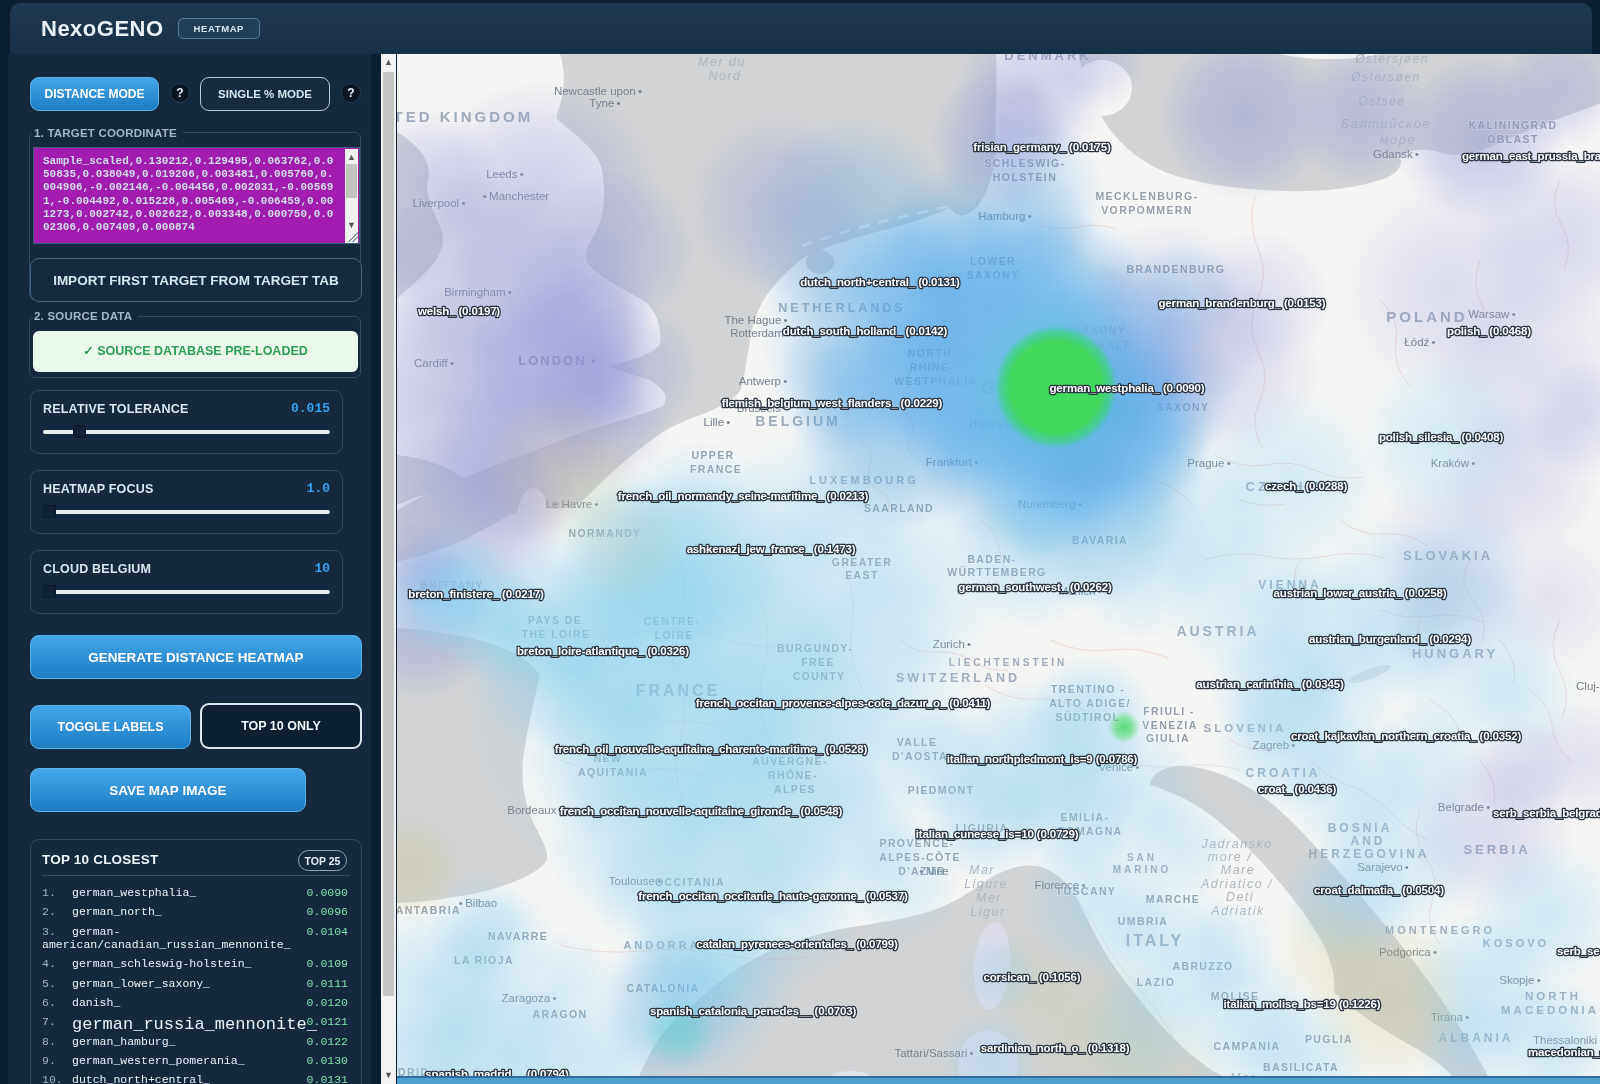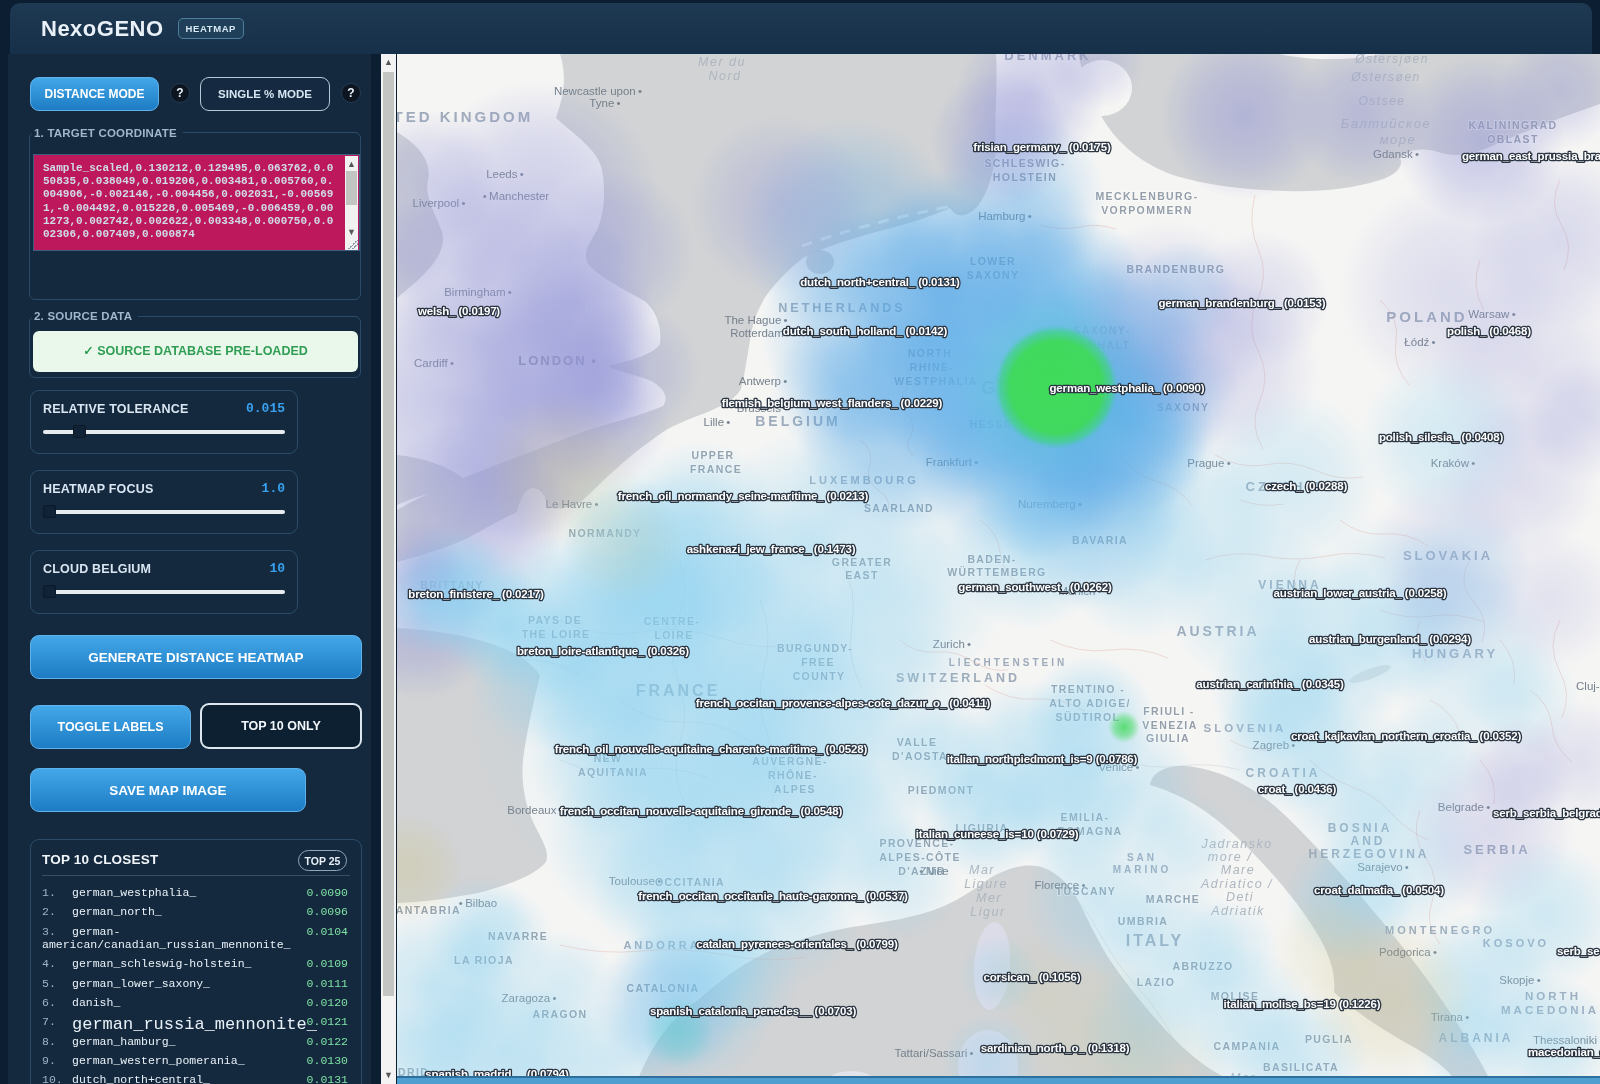--- a/index.html
+++ b/index.html
@@ -1,24 +1,24 @@
 <!DOCTYPE html>
 <html><head><meta charset="utf-8"><style>
 *{margin:0;padding:0;box-sizing:border-box}
 html,body{width:1600px;height:1084px;overflow:hidden;background:#0c1e31;font-family:"Liberation Sans",sans-serif}
 #header{position:absolute;left:10px;top:3px;width:1582px;height:51px;background:linear-gradient(180deg,#1e3952,#17304a);border-radius:10px 10px 0 0;display:flex;align-items:center}
 #title{color:#e9f0f7;font-size:22px;font-weight:bold;margin-left:31px;letter-spacing:0.5px}
-#badge{margin-left:14px;color:#d8e8f4;font-size:9.5px;font-weight:bold;letter-spacing:0.6px;border:1px solid #4e7e9e;background:#1f4058;border-radius:5px;padding:4px 7px}
+#badge{margin-left:14px;color:#d8e8f4;font-size:9.5px;font-weight:bold;letter-spacing:0.6px;border:1px solid #4e7e9e;background:#1f4058;border-radius:5px;padding:4px 15px}
 #sidebar{position:absolute;left:8px;top:54px;width:363px;height:1030px;background:#15293e;overflow:hidden}
 .btn-blue{background:linear-gradient(180deg,#43a7e8,#1d7cc4);border:1px solid #5fb3ec;border-radius:9px;color:#fff;font-weight:bold;text-align:center;position:absolute}
 .qmark{position:absolute;width:20px;height:20px;border-radius:50%;background:#0c1520;border:1px solid #233c54;color:#eef4fa;font-weight:bold;font-size:12px;text-align:center;line-height:19px}
 .ghostbtn{position:absolute;background:#152a40;border:1px solid #6f8da6;border-radius:9px;color:#d5e5f2;font-weight:bold;text-align:center}
 .flabel{position:absolute;color:#9fb6cc;font-weight:bold;font-size:11.5px;letter-spacing:0.2px}
 fieldset{position:absolute;border:1px solid #2a4c68;border-radius:6px}
-.card{position:absolute;left:22px;width:268px;border:1px solid #2a4c68;border-radius:9px;background:#15293e}
+.card{position:absolute;left:22px;width:313px;border:1px solid #2a4c68;border-radius:9px;background:#15293e}
 .card .lab{position:absolute;left:12px;top:11px;color:#d9e6f2;font-weight:bold;font-size:12.5px;letter-spacing:0.2px}
 .card .val{position:absolute;right:12px;top:10px;color:#38a2f0;font-weight:bold;font-size:13px;font-family:"Liberation Mono",monospace}
 .track{position:absolute;left:12px;right:12px;top:39px;height:4px;background:#e8ebee;border-radius:2px}
 .thumb{position:absolute;top:-5px;width:13px;height:13px;background:#0f2236;border:1px solid #0a1828;border-radius:2px}
 .mono{font-family:"Liberation Mono",monospace}
 #sscroll{position:absolute;left:381px;top:54px;width:15px;height:1030px;background:#f2f3f2}
 #sthumb{position:absolute;left:2px;top:18px;width:11px;height:924px;background:#c2c5c2;border-radius:1px}
 .arr{position:absolute;left:0;width:15px;height:16px;color:#555;font-size:9px;text-align:center;line-height:16px}
 #map{position:absolute;left:397px;top:54px;width:1203px;height:1030px;background:#f5f5f4}
 </style></head>
@@ -28,34 +28,35 @@
     <span id="badge">HEATMAP</span>
   </div>
 <div id="sidebar">
   <div class="btn-blue" style="left:22px;top:23px;width:129px;height:34px;font-size:12px;line-height:33px">DISTANCE MODE</div>
   <div class="qmark" style="left:162px;top:29px">?</div>
   <div class="ghostbtn" style="left:192px;top:23px;width:130px;height:34px;font-size:11.5px;line-height:33px;border-color:#b5c8d8">SINGLE % MODE</div>
   <div class="qmark" style="left:333px;top:29px">?</div>
 
   <fieldset style="left:21px;top:78px;width:332px;height:168px"></fieldset>
   <div class="flabel" style="left:24px;top:73px;background:#15293e;padding:0 6px 0 2px">1. TARGET COORDINATE</div>
-  <div style="position:absolute;left:25px;top:100px;width:327px;height:97px;background:#be185d;border:1px solid #3a5f80">
+  <div style="position:absolute;left:25px;top:93px;width:327px;height:97px;background:#a21caf;border:1px solid #3a5f80">
     <pre class="mono" style="position:absolute;left:9px;top:7px;font-size:11px;line-height:13.2px;color:#cfdce8;font-weight:bold">Sample_scaled,0.130212,0.129495,0.063762,0.0
 50835,0.038049,0.019206,0.003481,0.005760,0.
 004906,-0.002146,-0.004456,0.002031,-0.00569
 1,-0.004492,0.015228,0.005469,-0.006459,0.00
 1273,0.002742,0.002622,0.003348,0.000750,0.0
 02306,0.007409,0.000874</pre>
     <div style="position:absolute;right:1px;top:1px;width:13px;height:94px;background:#f1f1f1">
       <div class="arr" style="top:0;width:13px">▲</div>
       <div style="position:absolute;left:1px;top:15px;width:11px;height:34px;background:#c1c4c1"></div>
       <div class="arr" style="top:68px;width:13px">▼</div>
     </div>
     <div style="position:absolute;right:1px;bottom:1px;width:10px;height:10px;background:linear-gradient(135deg,transparent 50%,#8a9aaa 50%,#8a9aaa 58%,transparent 58%,transparent 70%,#8a9aaa 70%,#8a9aaa 78%,transparent 78%)"></div>
   </div>
+  <div class="ghostbtn" style="left:22px;top:204px;width:332px;height:44px;font-size:13.5px;line-height:43px;border-color:#42637f">IMPORT FIRST TARGET FROM TARGET TAB</div>
 
   <fieldset style="left:21px;top:262px;width:332px;height:62px"></fieldset>
   <div class="flabel" style="left:24px;top:256px;background:#15293e;padding:0 6px 0 2px">2. SOURCE DATA</div>
   <div style="position:absolute;left:25px;top:277px;width:325px;height:41px;background:#e9f8ea;border-radius:6px;color:#2f9e54;font-weight:bold;font-size:12.5px;text-align:center;line-height:41px">✓ SOURCE DATABASE PRE-LOADED</div>
 
   <div class="card" style="top:336px;height:64px">
     <span class="lab">RELATIVE TOLERANCE</span>
       <span class="val">0.015</span>
     <div class="track">
         <div class="thumb" style="left:30px"></div>

